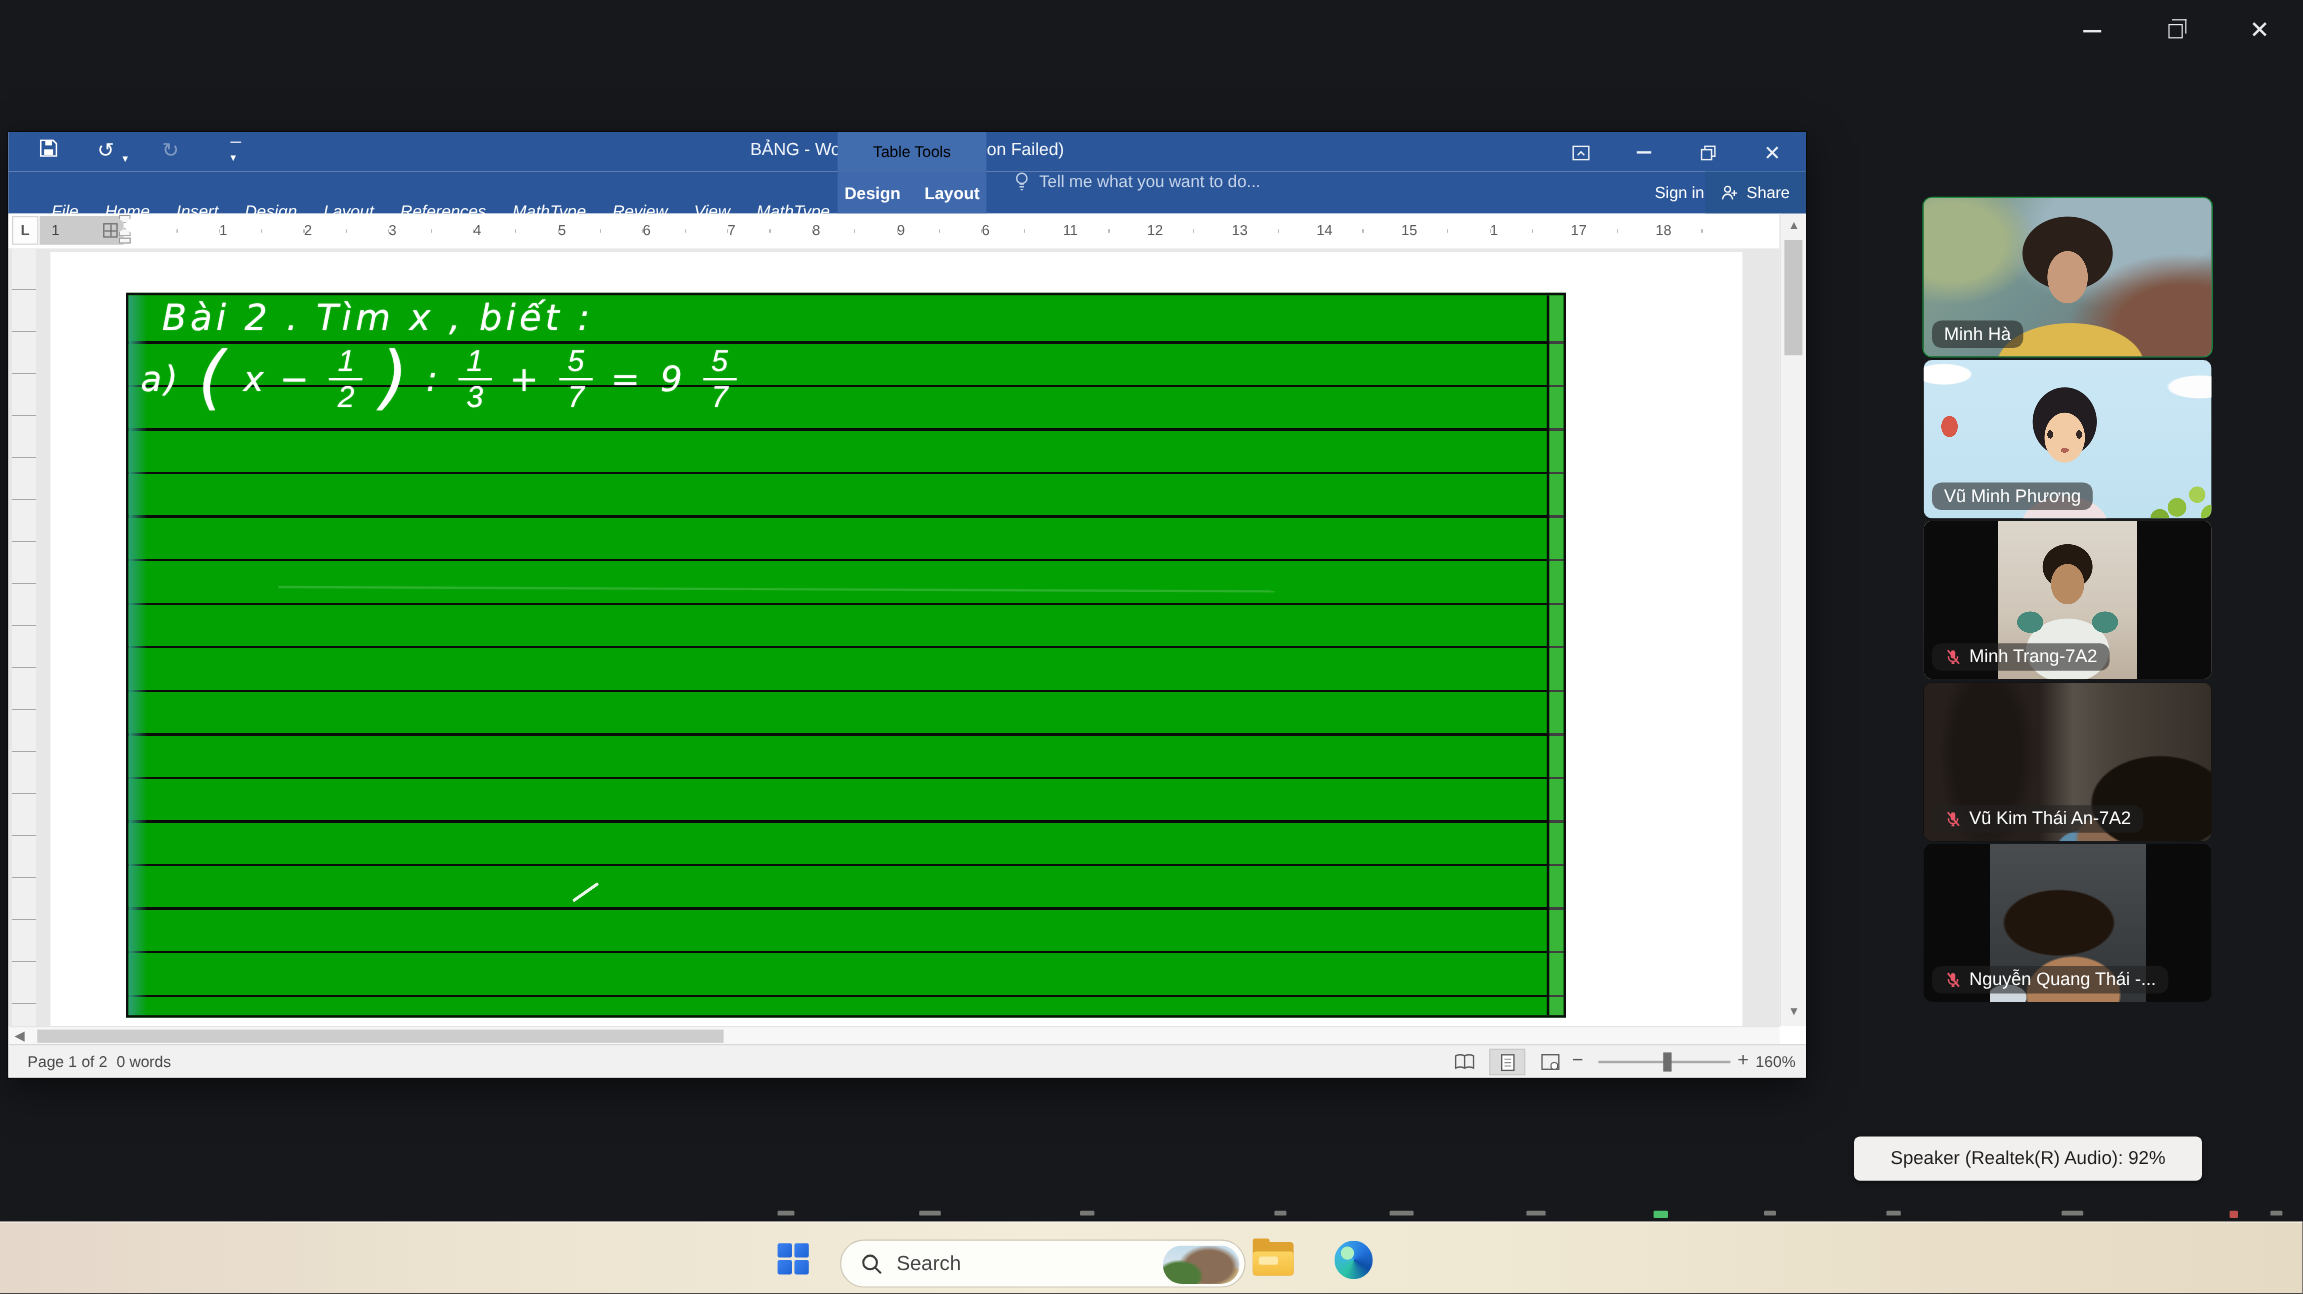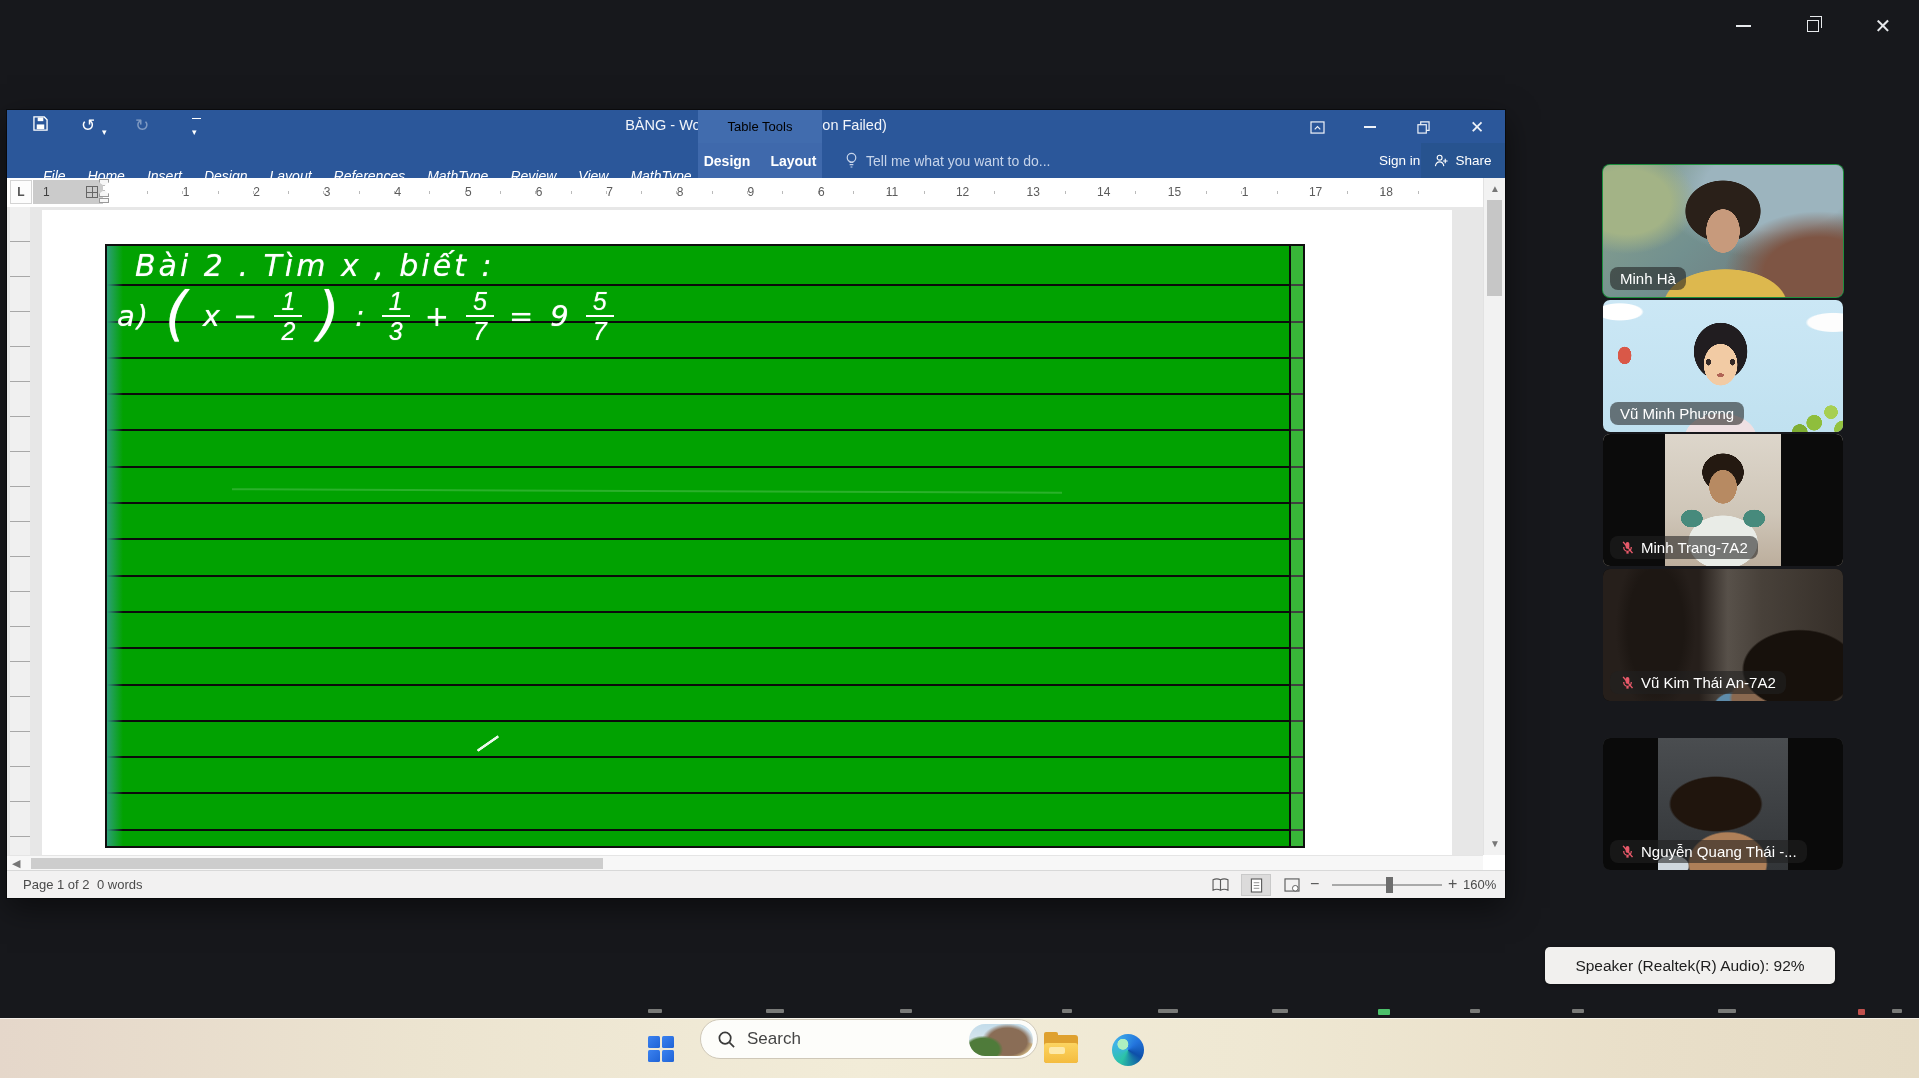--- a/index.html
+++ b/index.html
@@ -22,21 +22,21 @@
   #wtitle{position:absolute;left:0;right:0;top:7px;text-align:center;color:#f2f5fa;font-size:14.5px;}
   #tt-header{position:absolute;left:691px;top:0;width:124px;height:33px;background:#416cae;color:#000000;font-size:13px;display:flex;align-items:center;justify-content:center;}
   .winbtn{position:absolute;top:4px;width:36px;height:26px;display:flex;align-items:center;justify-content:center;color:#eef2f8;font-size:16px;}
 
   #menubar{position:absolute;left:0;top:33px;width:100%;height:35px;background:#2b579a;}
   #ctx-bg{position:absolute;left:691px;top:0;width:124px;height:35px;background:#3f69ac;}
   #menu-tabs{position:absolute;left:25px;top:16px;height:35px;display:flex;align-items:flex-start;font-style:italic;}
   .mtab{padding:0 11px;color:#fff;font-size:14px;height:35px;line-height:35px;}
   #ctx-tabs{position:absolute;left:691px;top:0;width:124px;height:35px;display:flex;align-items:center;justify-content:center;}
   .ctab{padding:0 10px;color:#fff;font-size:14px;font-weight:700;}
-  #tellme{position:absolute;left:838px;top:0;height:35px;display:flex;align-items:center;color:#c6d4ea;font-size:14px;gap:8px;}
+  #tellme{position:absolute;left:838px;top:0;height:35px;display:flex;color:#c6d4ea;font-size:14px;gap:8px;}
   #signin{position:absolute;left:1372px;top:0;height:35px;display:flex;align-items:center;color:#fff;font-size:13.5px;}
   #share{position:absolute;left:1414px;top:0;width:84px;height:35px;background:#27538f;display:flex;align-items:center;justify-content:center;gap:6px;color:#fff;font-size:13.5px;}
 
   
   #rulerrow{position:absolute;left:0;top:68px;width:1476px;height:29px;background:#ffffff;}
   #tabsel{position:absolute;left:3px;top:2px;width:22px;height:24px;background:#fdfdfd;border:1px solid #d4d4d4;color:#555;font-size:12px;font-weight:700;display:flex;align-items:center;justify-content:center;}
   #rgray{position:absolute;left:26px;top:2px;width:70px;height:24px;background:#cbcbcb;color:#3f3f3f;font-size:12px;}
   #rgray .mnum{position:absolute;left:10px;top:5px;}
   .gridicon{position:absolute;right:5px;top:6px;width:12px;height:12px;border:1px solid #666;background:
     linear-gradient(#666,#666) 50% 0/1px 100% no-repeat,
@@ -145,21 +145,21 @@
   
   #sliver{position:absolute;left:0;top:1004px;width:1919px;height:14px;}
   .fr{position:absolute;top:5px;height:4px;background:#9b9b97;opacity:.75;border-radius:1px;}
 
   
   #taskbar{position:absolute;left:0;top:1018px;width:1919px;height:60px;
     background:linear-gradient(90deg,#e5d7ca,#ece4d0 22%,#f2ecd8 45%,#efe8d3 65%,#e9dfc9 85%,#e5dbc5);
     border-top:1px solid rgba(255,255,255,.55);}
   #start{position:absolute;left:648px;top:17px;width:26px;height:26px;display:grid;grid-template-columns:12px 12px;grid-template-rows:12px 12px;gap:2px;}
   #start div{background:linear-gradient(135deg,#3b82f0,#1f63d6);border-radius:1.5px;}
-  #searchbox{position:absolute;left:700px;top:0;width:338px;height:40px;background:#fdfdfa;border:1px solid #cfc8b8;border-radius:20px;}
+  #searchbox{position:absolute;left:700px;top:14px;width:338px;height:40px;background:#fdfdfa;border:1px solid #cfc8b8;border-radius:20px;}
   #searchbox .stext{position:absolute;left:46px;top:9px;font-size:17px;color:#454545;}
   #searchimg{position:absolute;right:4px;top:4px;width:64px;height:32px;border-radius:16px;overflow:hidden;background:
     radial-gradient(ellipse 20px 14px at 22% 80%,#4f7b3a 80%,transparent),
     radial-gradient(ellipse 26px 18px at 60% 55%,#8a6d56 75%,transparent),
     radial-gradient(ellipse 30px 12px at 75% 90%,#d9c08a 85%,transparent),
     linear-gradient(180deg,#c3dcea,#d8e6ee 55%,#cdbd95);}
   #folder{position:absolute;left:1044px;top:16px;width:34px;height:28px;}
   #folder .back{position:absolute;inset:0;background:#dfa12f;border-radius:3px;}
   #folder .tab{position:absolute;left:0;top:-3px;width:14px;height:8px;background:#dfa12f;border-radius:2px;}
   #folder .front{position:absolute;left:0;top:8px;width:34px;height:20px;background:linear-gradient(180deg,#fcd461,#f4bc3f);border-radius:3px;}
@@ -399,21 +399,21 @@
               <rect x="9" y="3" width="6" height="11" rx="3" fill="#e8596a"></rect>
               <path d="M6 11v1a6 6 0 0 0 12 0v-1" stroke="#e8596a" fill="none" stroke-width="2"></path>
               <line x1="12" y1="18" x2="12" y2="21" stroke="#e8596a" stroke-width="2"></line>
               <line x1="10" y1="20.5" x2="14" y2="20.5" stroke="#e8596a" stroke-width="2"></line>
               <line x1="5" y1="3" x2="20" y2="21" stroke="#e8596a" stroke-width="2.4"></line>
             </svg>
         </span>
         <span class="pname">Vũ Kim Thái An-7A2</span>
       </div>
     </div>
-      <div class="tile style-student-dim" style="top: 738px;">
+      <div class="tile style-student-dim" style="top: 703px;">
       <div class="vid"></div>
       <div class="name-pill">
         <span class="mic">
           <svg width="15" height="15" viewBox="0 0 24 24">
               <rect x="9" y="3" width="6" height="11" rx="3" fill="#e8596a"></rect>
               <path d="M6 11v1a6 6 0 0 0 12 0v-1" stroke="#e8596a" fill="none" stroke-width="2"></path>
               <line x1="12" y1="18" x2="12" y2="21" stroke="#e8596a" stroke-width="2"></line>
               <line x1="10" y1="20.5" x2="14" y2="20.5" stroke="#e8596a" stroke-width="2"></line>
               <line x1="5" y1="3" x2="20" y2="21" stroke="#e8596a" stroke-width="2.4"></line>
             </svg>

